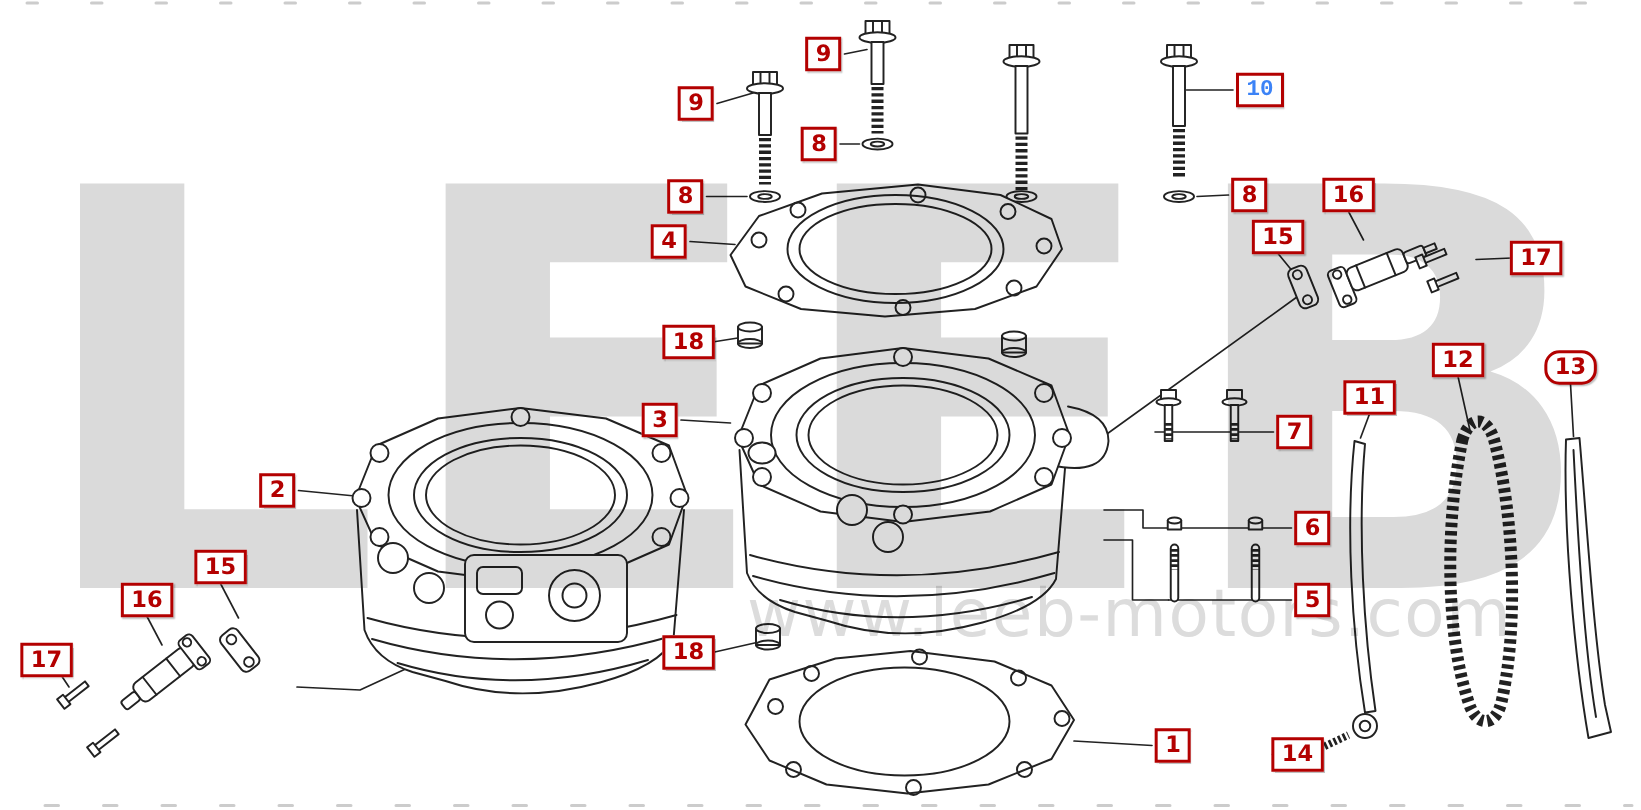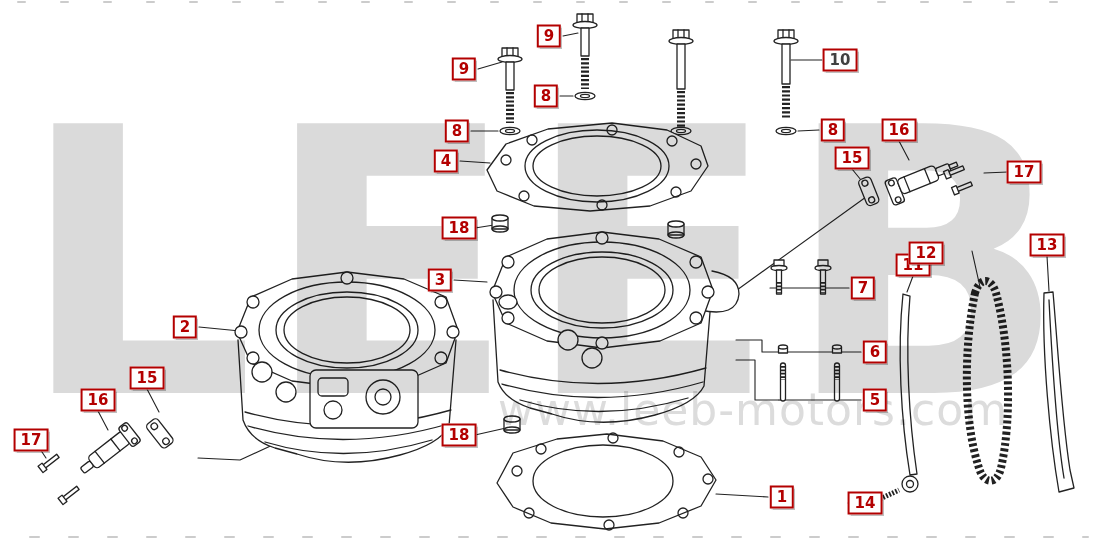--- a/index.html
+++ b/index.html
@@ -338,34 +338,34 @@
 
     </g>
   </svg>
 
   <div class="watermark-brand">LEEB</div>
   <div class="watermark-url">www.leeb-motors.com</div>
 
   <div class="callout-layer">
       <div class="callout" style="left: 549px; top: 36px; color: rgb(179, 0, 0); border-color: rgb(179, 0, 0);">9</div>
       <div class="callout" style="left: 464px; top: 69px; color: rgb(179, 0, 0); border-color: rgb(179, 0, 0);">9</div>
-      <div class="callout" style="left: 840px; top: 60px; color: #404040; border-color: rgb(179, 0, 0);">10</div>
+      <div class="callout" style="left: 840px; top: 60px; color: #3b82f6; border-color: rgb(179, 0, 0); font-family: Liberation Mono, monospace;">10</div>
       <div class="callout" style="left: 546px; top: 96px; color: rgb(179, 0, 0); border-color: rgb(179, 0, 0);">8</div>
       <div class="callout" style="left: 457px; top: 131px; color: rgb(179, 0, 0); border-color: rgb(179, 0, 0);">8</div>
       <div class="callout" style="left: 833px; top: 130px; color: rgb(179, 0, 0); border-color: rgb(179, 0, 0);">8</div>
       <div class="callout" style="left: 446px; top: 161px; color: rgb(179, 0, 0); border-color: rgb(179, 0, 0);">4</div>
       <div class="callout" style="left: 899px; top: 130px; color: rgb(179, 0, 0); border-color: rgb(179, 0, 0);">16</div>
       <div class="callout" style="left: 852px; top: 158px; color: rgb(179, 0, 0); border-color: rgb(179, 0, 0);">15</div>
       <div class="callout" style="left: 1024px; top: 172px; color: rgb(179, 0, 0); border-color: rgb(179, 0, 0);">17</div>
       <div class="callout" style="left: 459px; top: 228px; color: rgb(179, 0, 0); border-color: rgb(179, 0, 0);">18</div>
       <div class="callout" style="left: 440px; top: 280px; color: rgb(179, 0, 0); border-color: rgb(179, 0, 0);">3</div>
       <div class="callout" style="left: 863px; top: 288px; color: rgb(179, 0, 0); border-color: rgb(179, 0, 0);">7</div>
       <div class="callout" style="left: 913px; top: 265px; color: rgb(179, 0, 0); border-color: rgb(179, 0, 0);">11</div>
-      <div class="callout" style="left: 926px; top: 240px; color: rgb(179, 0, 0); border-color: rgb(179, 0, 0); margin-top: 13px;">12</div>
-      <div class="callout" style="left: 1047px; top: 245px; color: rgb(179, 0, 0); border-color: rgb(179, 0, 0);">13</div>
+      <div class="callout" style="left: 972px; top: 240px; color: rgb(179, 0, 0); border-color: rgb(179, 0, 0);">12</div>
+      <div class="callout" style="left: 1047px; top: 245px; color: rgb(179, 0, 0); border-color: rgb(179, 0, 0); border-radius: 10px;">13</div>
       <div class="callout" style="left: 185px; top: 327px; color: rgb(179, 0, 0); border-color: rgb(179, 0, 0);">2</div>
       <div class="callout" style="left: 875px; top: 352px; color: rgb(179, 0, 0); border-color: rgb(179, 0, 0);">6</div>
       <div class="callout" style="left: 875px; top: 400px; color: rgb(179, 0, 0); border-color: rgb(179, 0, 0);">5</div>
       <div class="callout" style="left: 147px; top: 378px; color: rgb(179, 0, 0); border-color: rgb(179, 0, 0);">15</div>
       <div class="callout" style="left: 98px; top: 400px; color: rgb(179, 0, 0); border-color: rgb(179, 0, 0);">16</div>
       <div class="callout" style="left: 31px; top: 440px; color: rgb(179, 0, 0); border-color: rgb(179, 0, 0);">17</div>
       <div class="callout" style="left: 459px; top: 435px; color: rgb(179, 0, 0); border-color: rgb(179, 0, 0);">18</div>
       <div class="callout" style="left: 782px; top: 497px; color: rgb(179, 0, 0); border-color: rgb(179, 0, 0);">1</div>
       <div class="callout" style="left: 834px; top: 503px; color: rgb(179, 0, 0); border-color: rgb(179, 0, 0); margin-left: 31px;">14</div>
     </div>

